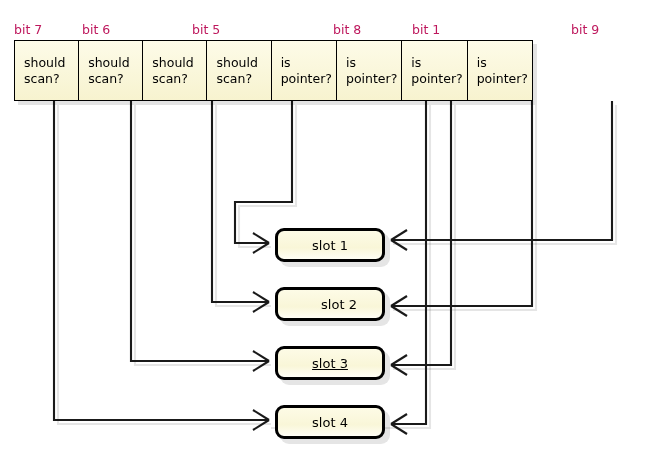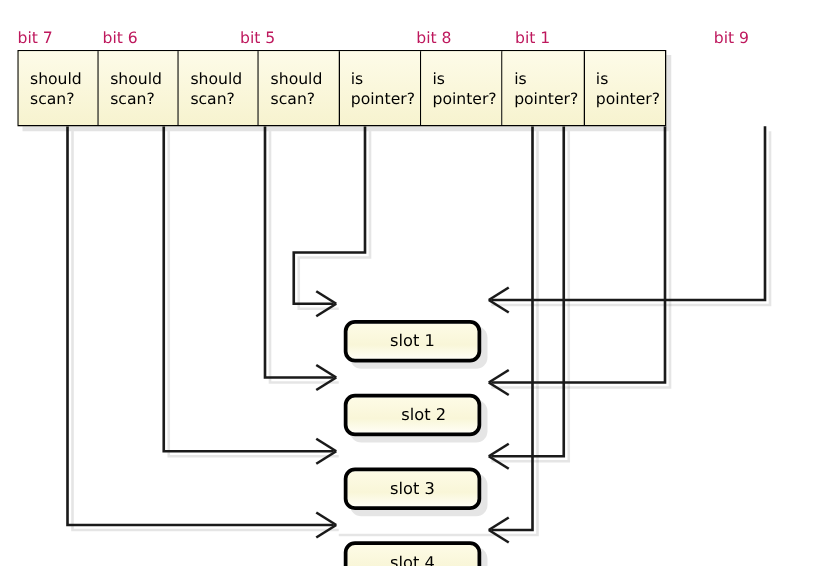--- a/index.html
+++ b/index.html
@@ -42,25 +42,24 @@
 
   
   .slot-box{
     position:absolute;left:275px;width:110px;height:34px;
     box-sizing:border-box;
     border:3px solid #000;border-radius:9px;
     background:linear-gradient(to bottom,#fdfbe6 0%,#f9f6d8 60%,#fffef5 100%);
     display:flex;align-items:center;justify-content:center;
     font-size:13px;color:#000;
     box-shadow:5px 5px 0 0 rgba(0,0,0,0.10);
-    margin-top:28px;
   }
   #slot-1{top:228px;}
   #slot-2{top:287px;padding-left:18px;}
-  #slot-3{top:346px;}
+  #slot-3{top:346px;text-decoration:underline;}
   #slot-4{top:405px;}
 </style>
 </head>
 <body>
 
 <div id="stage">
 
   <svg id="wires" viewBox="0 0 664 453" width="664" height="453">
     <defs>
       <style>

